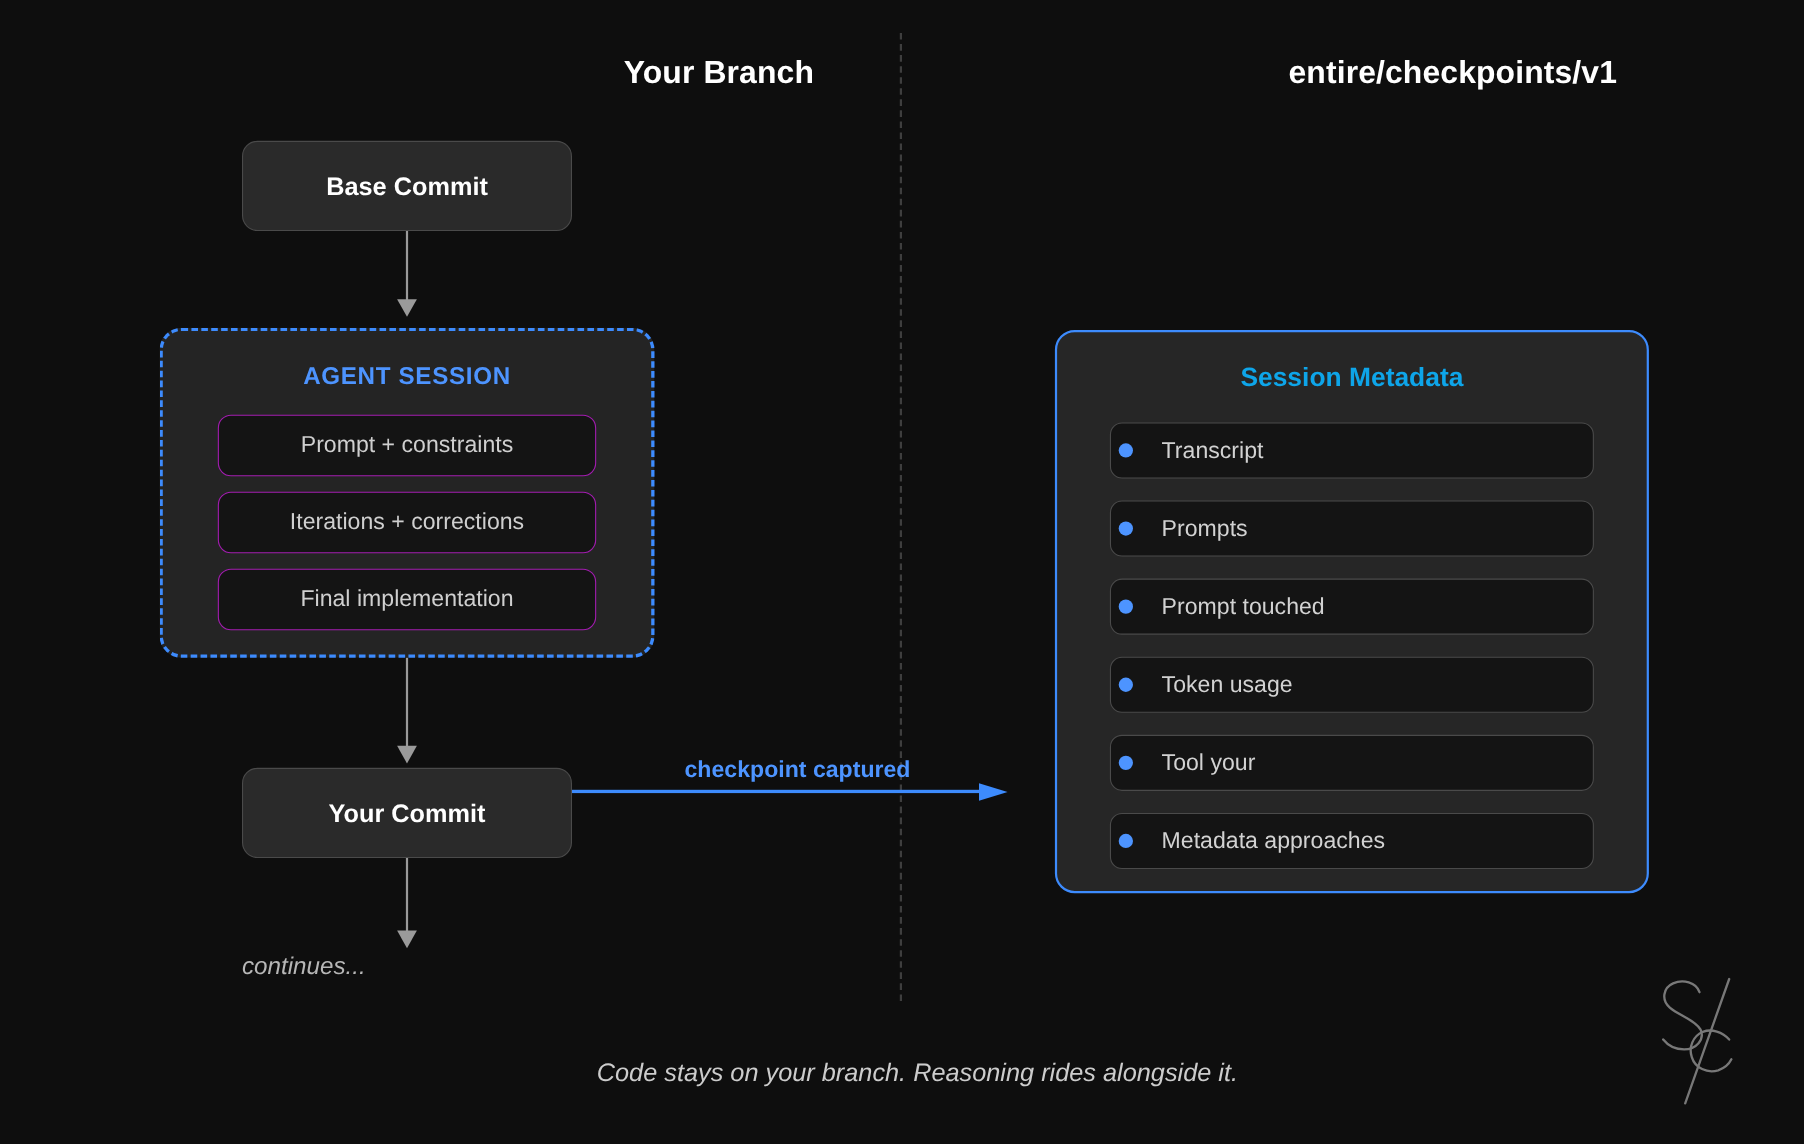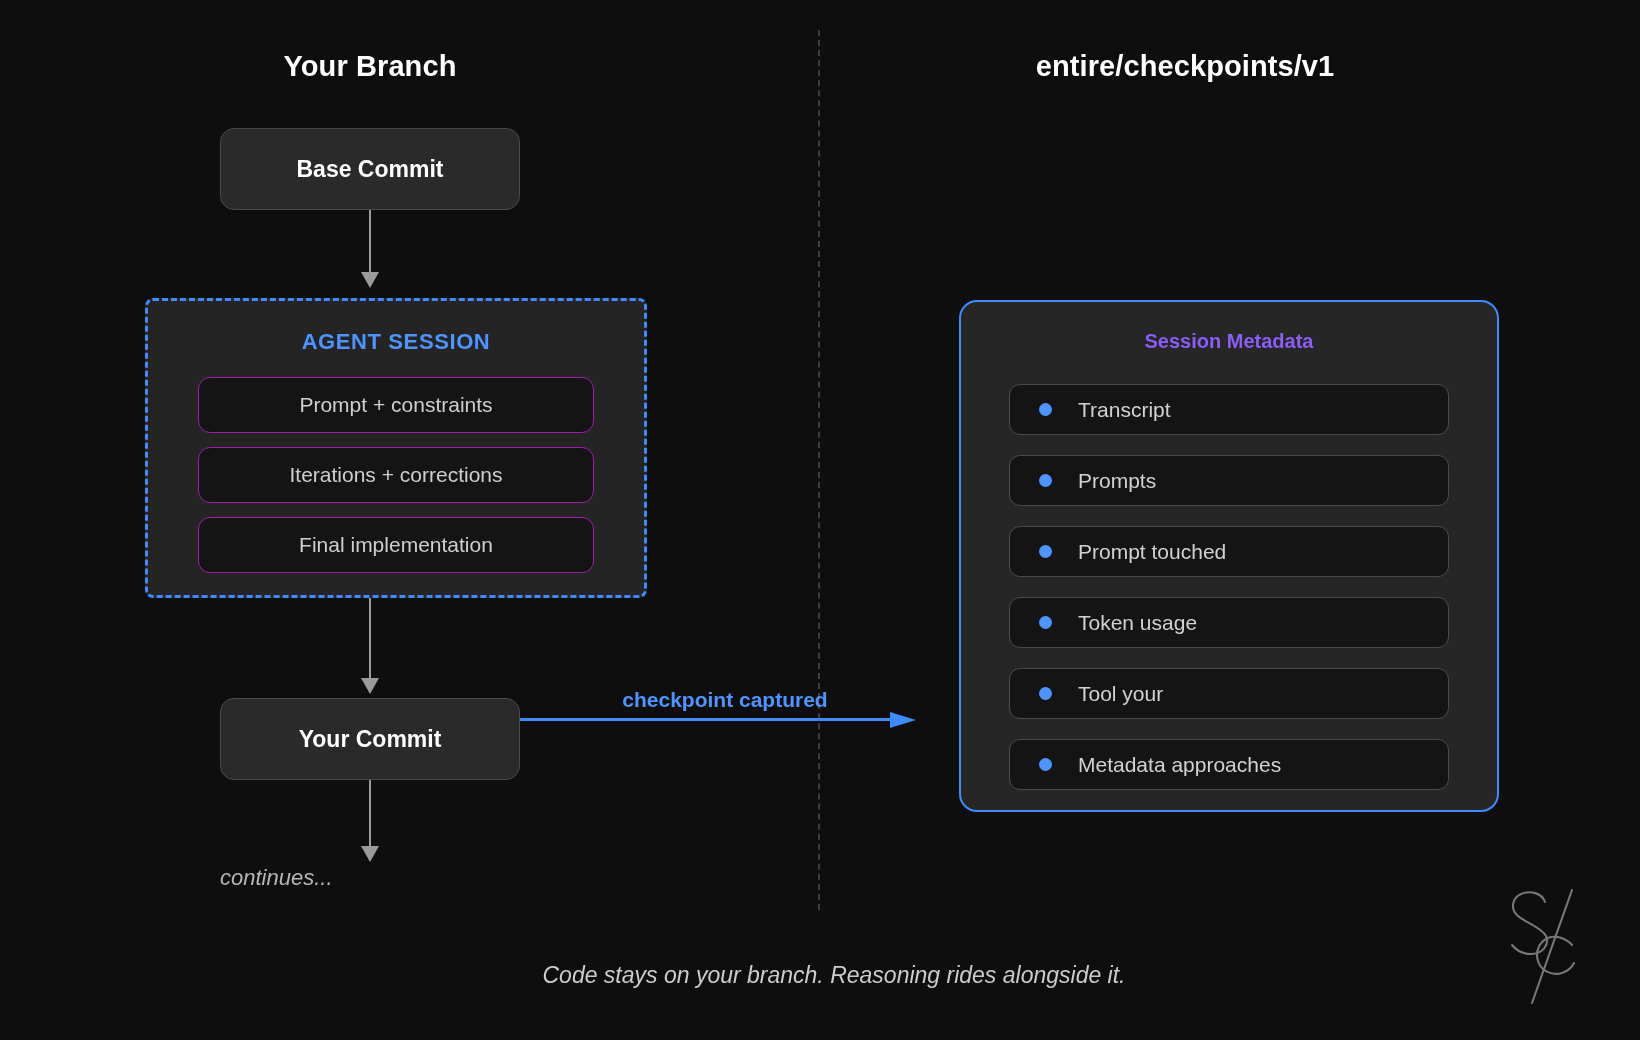--- a/index.html
+++ b/index.html
@@ -21,21 +21,21 @@
     width: 1640px;
     height: 1040px;
   }
 
   
   .col-title {
     position: absolute;
     font-size: 29px;
     font-weight: 700;
     color: #ffffff;
-    text-align: center;
+    text-align: right;
     letter-spacing: 0.1px;
     white-space: nowrap;
   }
   #title-left  { left: 0;   top: 50px; width: 740px; }
   #title-right { left: 900px; top: 50px; width: 570px; }
 
   
   .divider {
     position: absolute;
     left: 818px;
@@ -92,25 +92,25 @@
 
   #arrow-commit-to-continues { left: 357px; top: 780px; height: 86px; }
   #arrow-commit-to-continues .shaft { height: 68px; }
   #arrow-commit-to-continues .head  { top: 66px; }
 
   
   #agent-session {
     position: absolute;
     left: 145px;
     top: 298px;
-    width: 502px;
+    width: 450px;
     height: 300px;
     background: #242424;
     border: 3px dashed #3d8bfd;
-    border-radius: 8px;
+    border-radius: 20px;
     box-sizing: border-box;
     padding: 0;
   }
   #agent-session-title {
     position: absolute;
     left: 0; right: 0;
     top: 28px;
     text-align: center;
     color: #4d94ff;
     font-size: 22px;
@@ -148,40 +148,40 @@
     background: #262626;
     border: 2px solid #3d8bfd;
     border-radius: 18px;
     box-sizing: border-box;
   }
   #metadata-title {
     position: absolute;
     left: 0; right: 0;
     top: 28px;
     text-align: center;
-    color: #8b5cf6;
-    font-size: 20px;
+    color: #0ea5e9;
+    font-size: 24px;
     font-weight: 700;
   }
   .meta-list {
     position: absolute;
     left: 48px;
     right: 48px;
     top: 82px;
   }
   .meta-item {
     height: 51px;
     margin-bottom: 20px;
     background: #141414;
     border: 1px solid #4a4a4a;
     border-radius: 11px;
     display: flex;
     align-items: center;
     box-sizing: border-box;
-    padding-left: 29px;
+    padding-left: 7px;
   }
   .meta-dot {
     width: 13px;
     height: 13px;
     border-radius: 50%;
     background: #4d94ff;
     flex: 0 0 auto;
   }
   .meta-label {
     margin-left: 26px;

